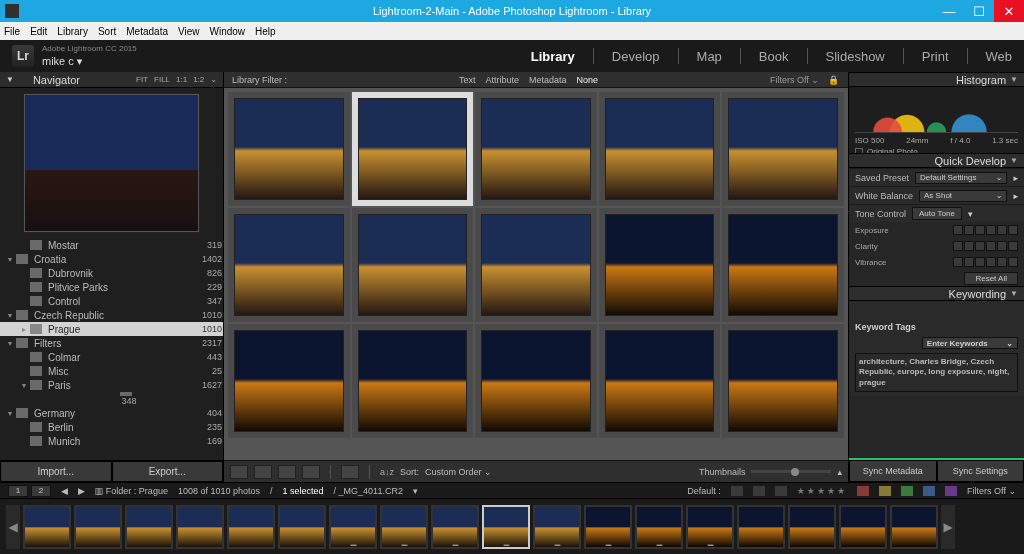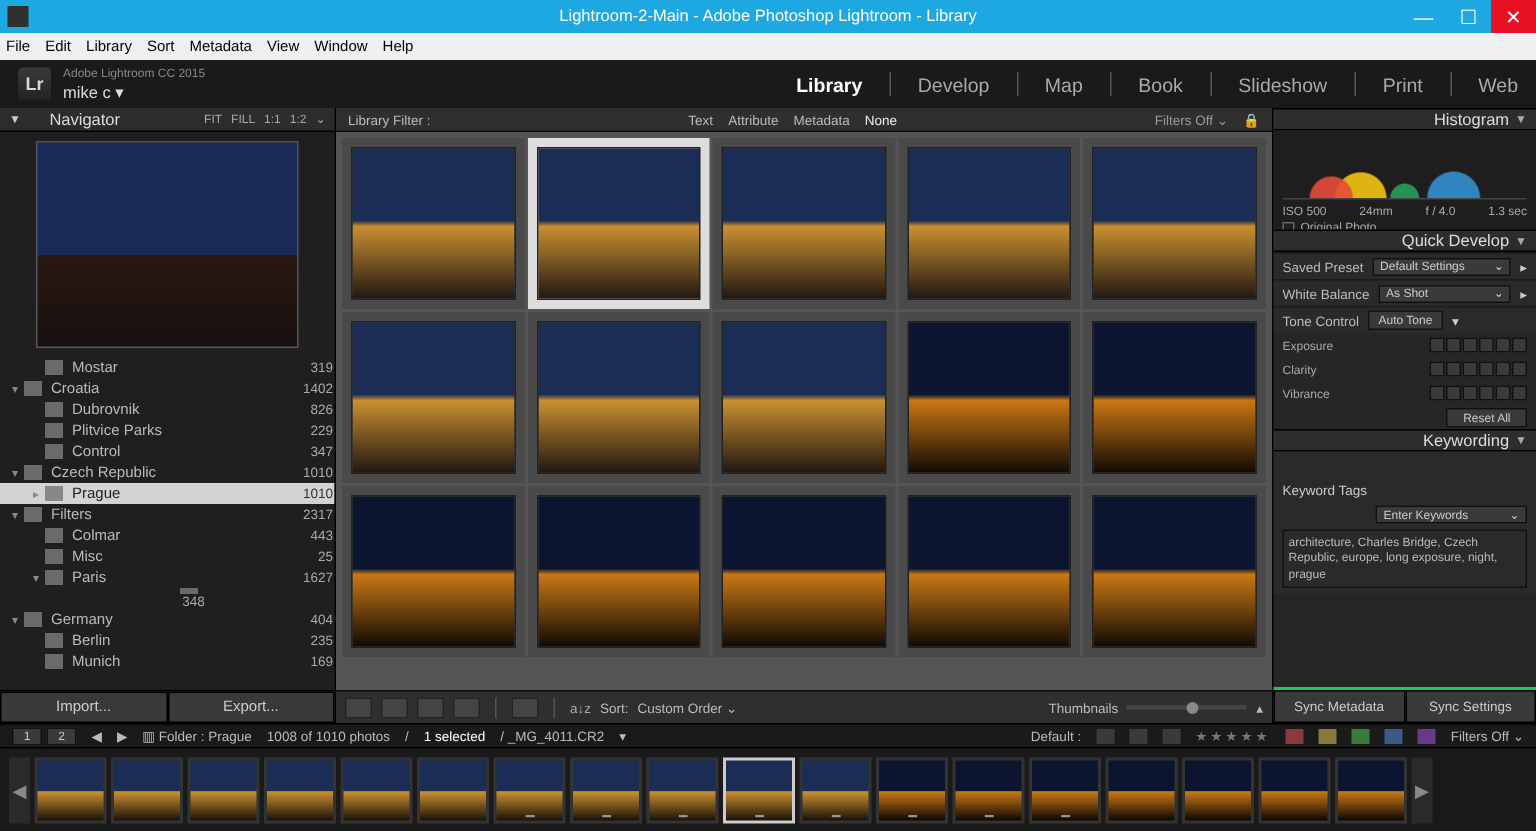--- a/index.html
+++ b/index.html
@@ -96,21 +96,21 @@
 .qd-row { height:18px; display:flex; align-items:center; padding:0 6px; border-top:1px solid #1a1a1a; background:#2a2a2a; gap:6px;}
 .qd-row .lbl { color:#bbb; }
 .qd-row .sel { flex:1; height:12px; background:#3a3a3a; border:1px solid #111; color:#ccc; font-size:8px; display:flex; align-items:center; padding:0 4px; justify-content:space-between; cursor:pointer;}
 .qd-row .btn { background:#3a3a3a; border:1px solid #111; color:#ccc; font-size:8px; padding:1px 6px; cursor:pointer;}
 .slrow { height:16px; display:flex; align-items:center; padding:0 6px; font-size:8px; color:#aaa; gap:6px;}
 .slrow .bars { display:flex; gap:1px; margin-left:auto;}
 .slrow .bars i{ width:10px; height:10px; background:#3a3a3a; border:1px solid #111; display:block;}
 .resetrow { height:16px; display:flex; align-items:center; justify-content:flex-end; padding:0 6px;}
 .resetrow .btn { background:#3a3a3a; border:1px solid #111; color:#ccc; font-size:8px; padding:1px 10px;}
 
-.kw-body { padding:4px 6px; background:#2a2a2a;}
+.kw-body { padding:4px 6px; background:#2a2a2a;font-weight:bold;}
 .kw-row { display:flex; align-items:center; gap:6px; margin-bottom:4px;}
 .kw-row .sel { flex:1; height:12px; background:#3a3a3a; border:1px solid #111; color:#ccc; font-size:8px; display:flex; align-items:center; padding:0 4px; justify-content:space-between;margin-top:32px;}
 .kw-box { min-height:30px; background:#2a2a2a; border:1px solid #111; color:#bbb; font-size:8px; padding:3px; line-height:1.3;}
 
 .rp-btns { margin-top:auto; height:24px; display:flex; border-top:2px solid #22c55e;}
 .rp-btns button { flex:1; background:#393939; color:#ccc; border:1px solid #000; font-size:9px; cursor:pointer;}
 
 
 .filmwrap { height:72px; background:#1a1a1a; border-top:1px solid #000; display:flex; flex-direction:column;}
 .filminfo { height:16px; display:flex; align-items:center; padding:0 8px; font-size:9px; color:#bbb; gap:10px; border-bottom:1px solid #000;}

